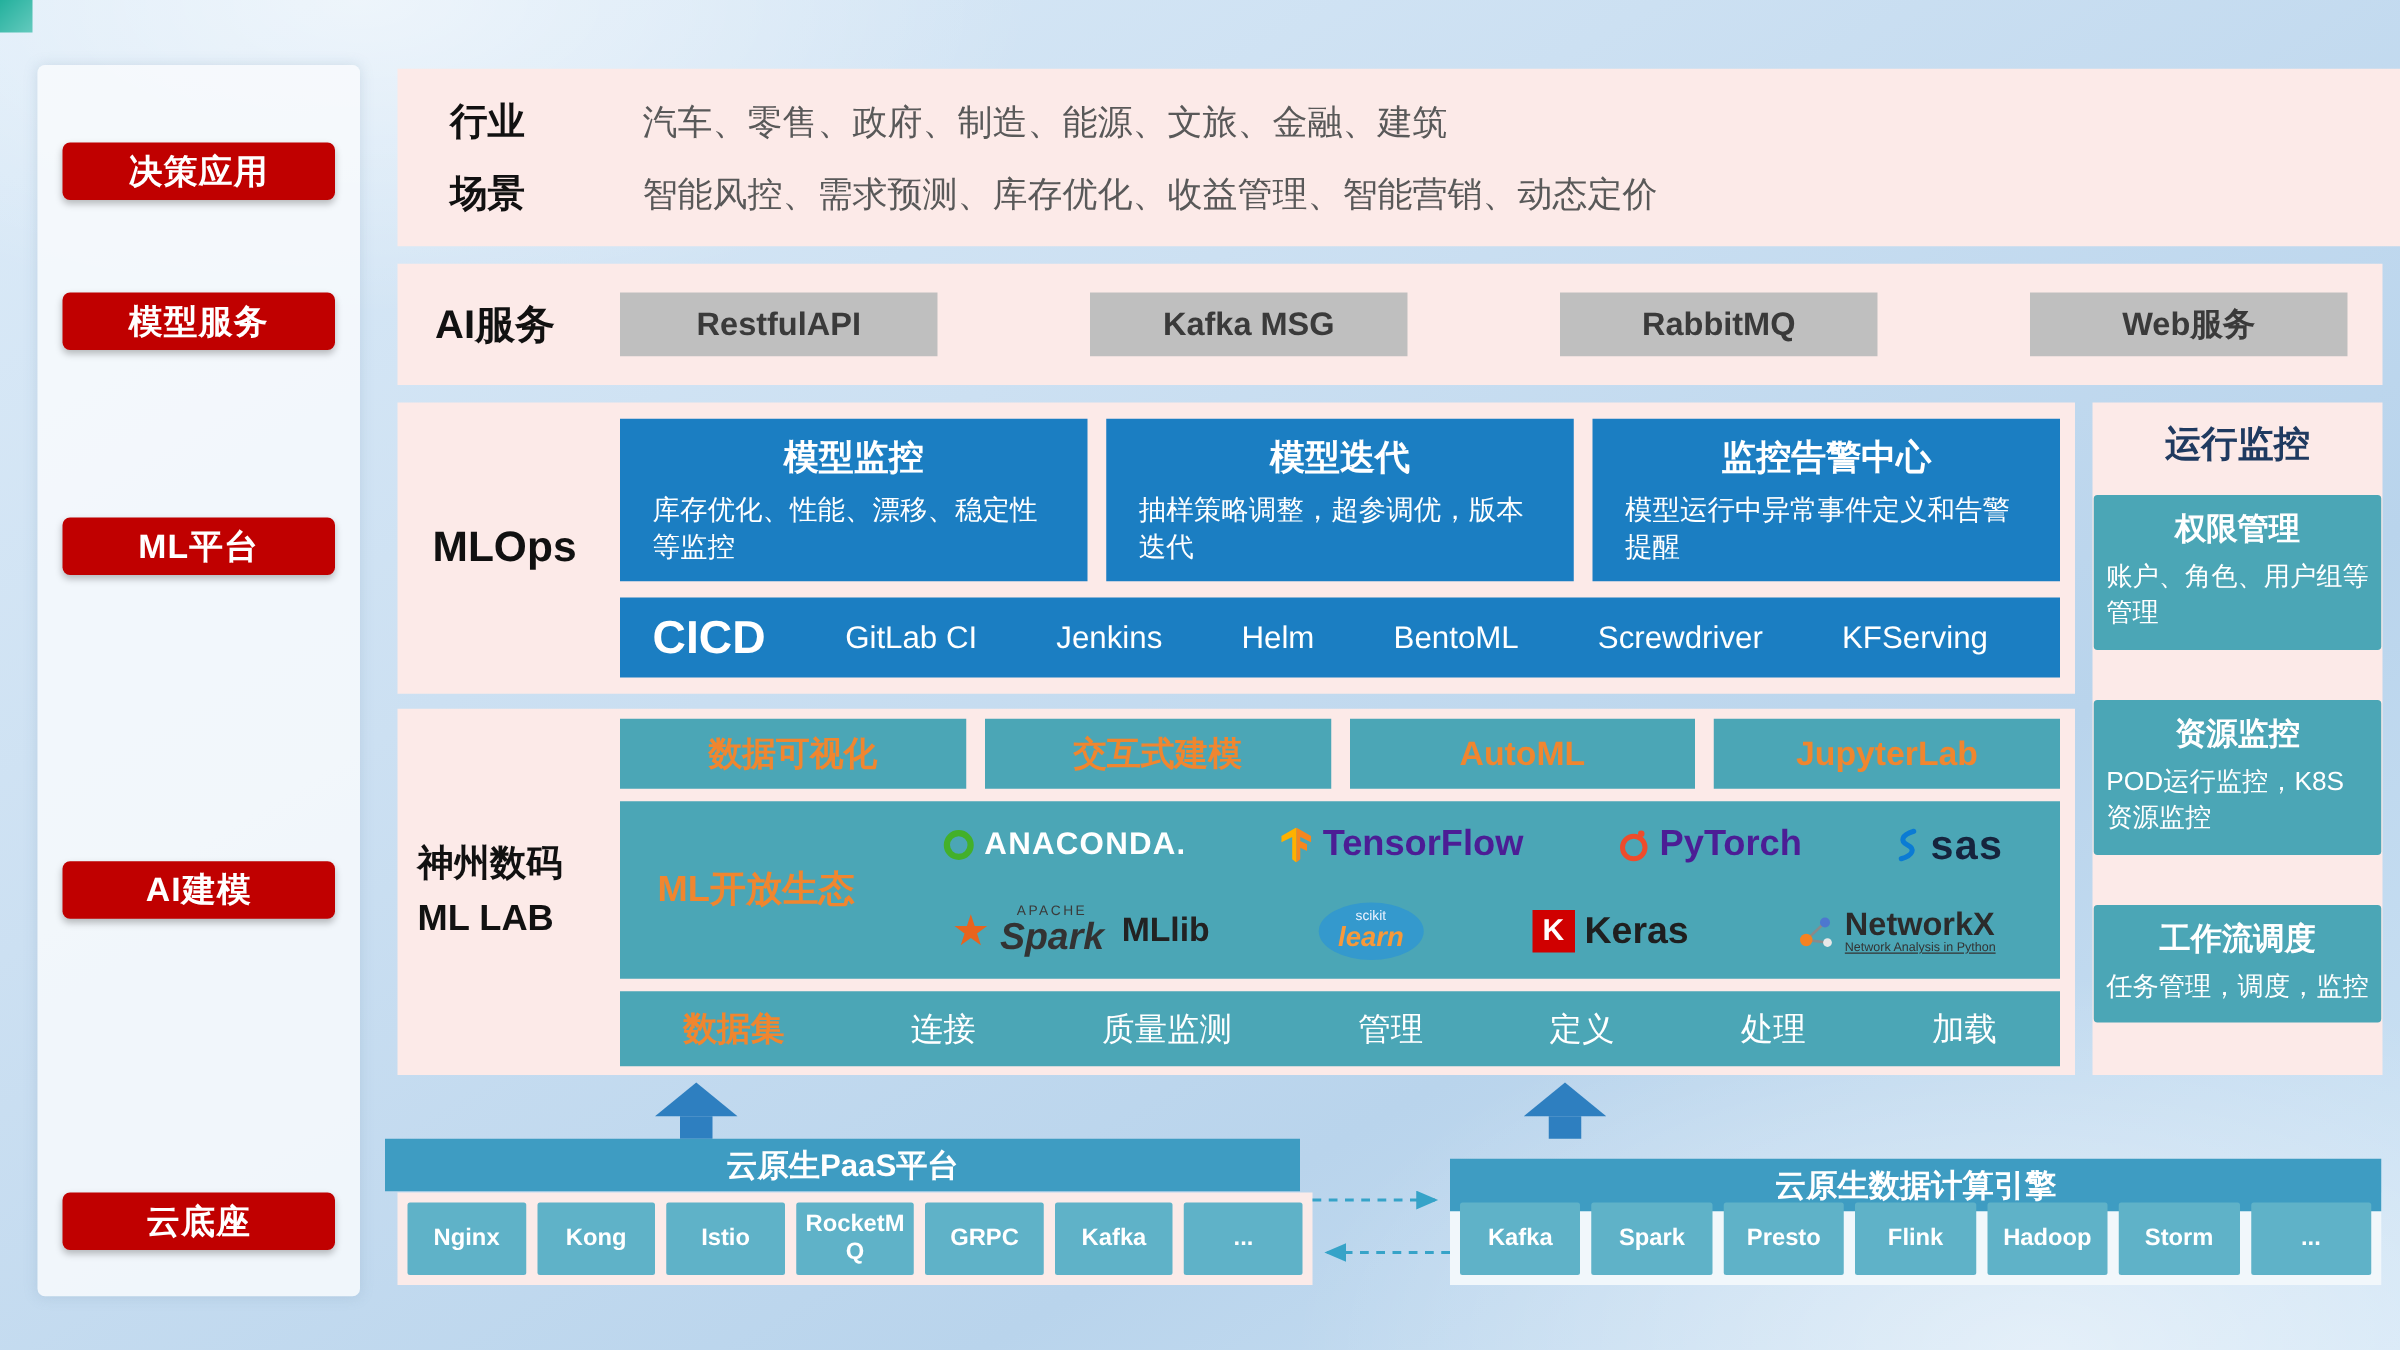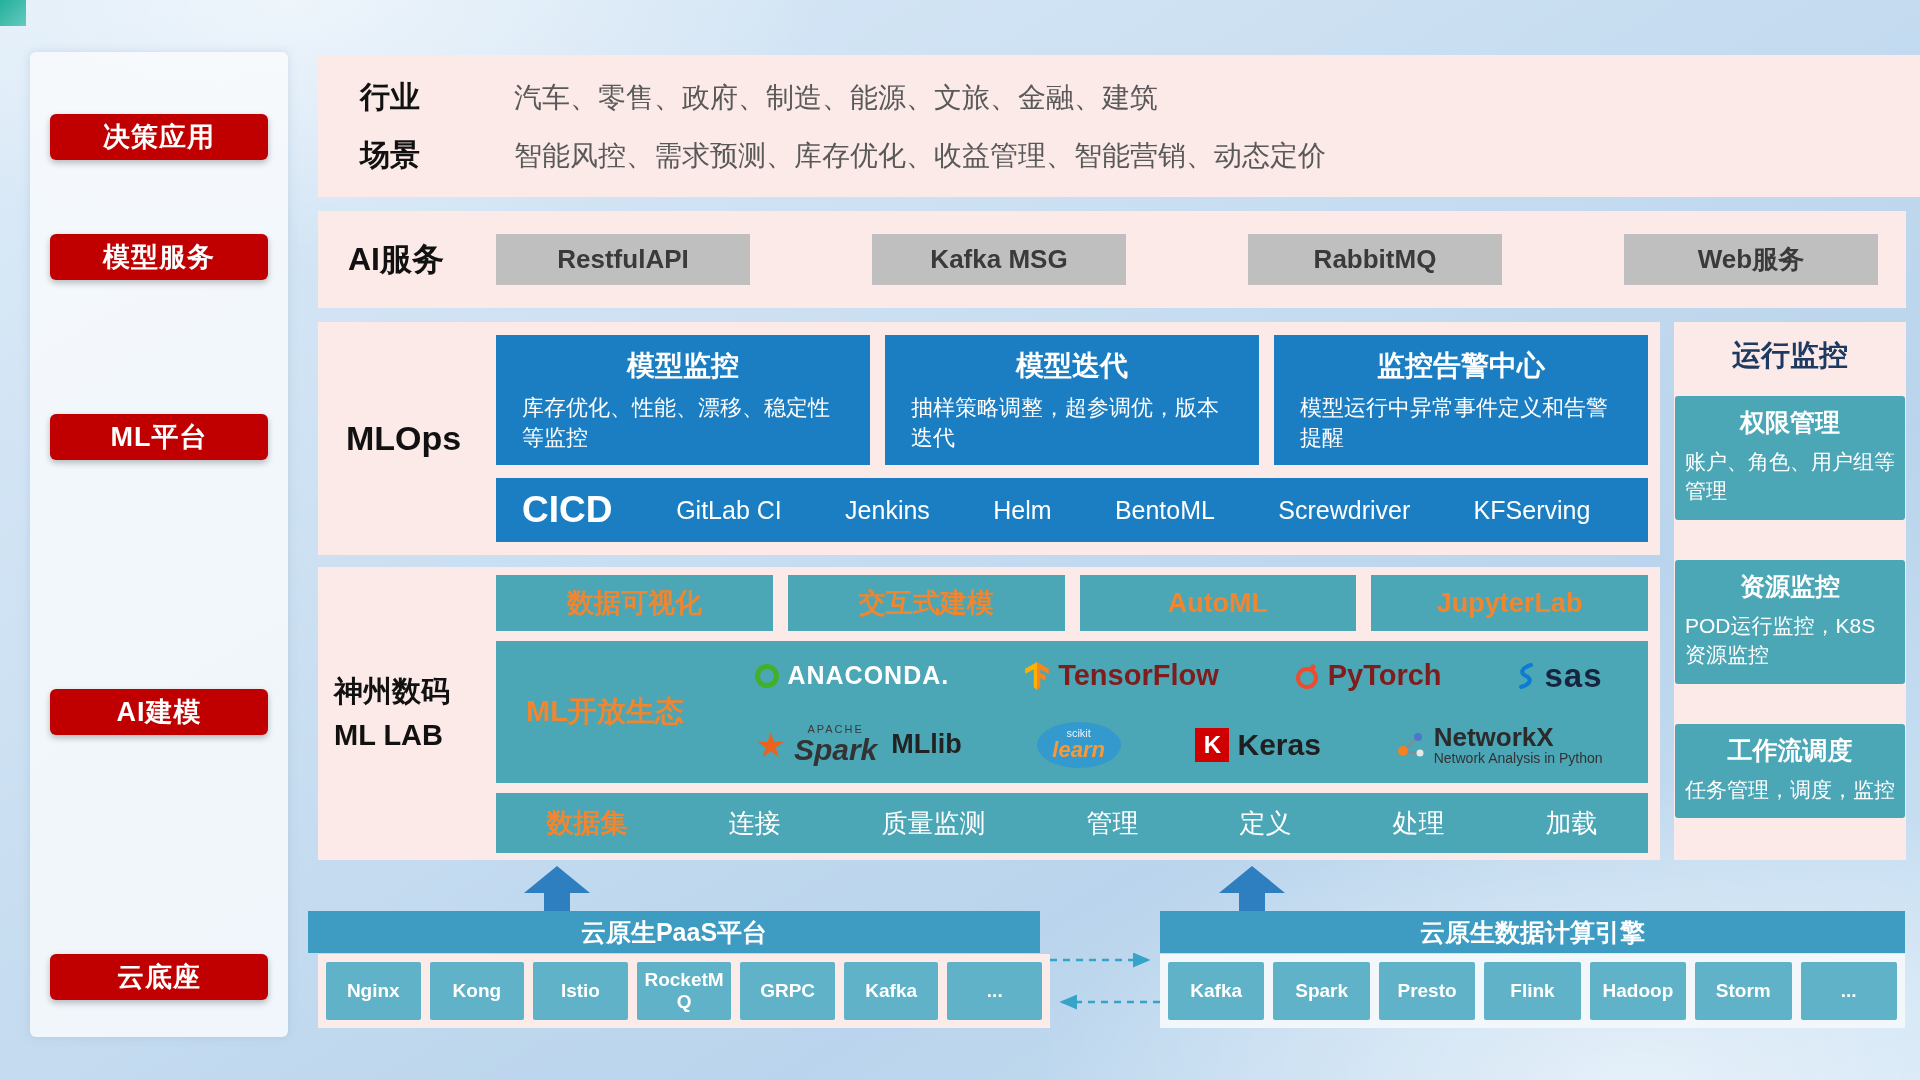--- a/index.html
+++ b/index.html
@@ -46,52 +46,52 @@
 
   #panel-mllab{left:318px;top:567px;width:1342px;height:293px;}
   .mllab-label{position:absolute;left:16px;top:0;height:293px;display:flex;flex-direction:column;justify-content:center;font-size:29px;font-weight:bold;color:#111;line-height:1.5;}
   .mllab-tools{position:absolute;left:178px;top:8px;width:1152px;display:flex;gap:15px;}
   .tool-box{flex:1;height:56px;background:#4ba6b6;display:flex;align-items:center;justify-content:center;font-size:27px;font-weight:bold;color:#f0862f;}
   .eco-box{position:absolute;left:178px;top:74px;width:1152px;height:142px;background:#4ba6b6;}
   .eco-label{position:absolute;left:30px;top:50%;transform:translateY(-50%);font-size:29px;font-weight:bold;color:#f0862f;}
   .logo-rows{position:absolute;left:222px;right:8px;top:2px;bottom:2px;display:flex;flex-direction:column;justify-content:space-around;}
   .logo-row{display:flex;align-items:center;justify-content:space-around;}
   .logo{display:inline-flex;align-items:center;gap:8px;}
-  .logo-text{font-size:29px;font-weight:bold;color:#7f1d1d;}
+  .logo-text{font-size:29px;font-weight:bold;color:#4c1d95;}
   .ana-text{font-size:25px;font-weight:bold;color:#fff;letter-spacing:1px;}
   .ana-ring{width:24px;height:24px;border:5px solid #43b02a;border-radius:50%;box-sizing:border-box;flex:none;}
   .sas-text{font-size:33px;font-weight:bold;color:#16243d;letter-spacing:1px;}
   .spark-star{color:#e8641e;font-size:34px;line-height:1;}
   .spark-stack{display:flex;flex-direction:column;align-items:center;line-height:1;}
   .spark-apache{font-size:11px;color:#3a3a3a;letter-spacing:2px;}
   .spark-name{font-size:30px;font-weight:bold;color:#333;font-style:italic;}
   .mllib-text{font-size:27px;font-weight:bold;color:#222;margin-left:6px;}
   .skl-blob{width:84px;height:46px;background:#3499cd;border-radius:50%;display:flex;flex-direction:column;align-items:center;justify-content:center;line-height:1;}
   .skl-top{font-size:11px;color:#eef3ff;}
   .skl-main{font-size:22px;font-weight:bold;color:#f89939;font-style:italic;}
   .keras-k{width:34px;height:34px;background:#d00000;color:#fff;font-weight:bold;font-size:24px;display:flex;align-items:center;justify-content:center;flex:none;}
   .keras-text{font-size:30px;font-weight:bold;color:#1f1f1f;}
   .nx-stack{display:flex;flex-direction:column;line-height:1.1;}
   .nx-name{font-size:26px;font-weight:bold;color:#2b2b2b;}
-  .nx-sub{font-size:14px;color:#333;}
+  .nx-sub{font-size:10px;color:#333;text-decoration:underline;}
   .dataset-bar{position:absolute;left:178px;top:226px;width:1152px;height:60px;background:#4ba6b6;display:flex;align-items:center;justify-content:space-around;font-size:26px;color:#fff;}
   .ds-first{color:#f0862f;font-weight:bold;font-size:27px;}
 
   .up-arrow{position:absolute;width:66px;}
   .up-arrow .tri{width:0;height:0;border-left:33px solid transparent;border-right:33px solid transparent;border-bottom:27px solid #2e7fc0;}
   .up-arrow .stem{width:26px;height:18px;background:#2e7fc0;margin:0 auto;}
   #arrow-left{left:524px;top:866px;}
   #arrow-right{left:1219px;top:866px;}
 
   .bottom-backdrop{position:absolute;height:74px;top:954px;}
   #bd-left{left:318px;width:732px;background:#fbebe9;}
   #bd-right{left:1160px;width:745px;background:#f1f7fb;}
   .bottom-bar{position:absolute;top:911px;height:42px;background:#3e9cc2;color:#fff;font-size:25px;font-weight:bold;display:flex;align-items:center;justify-content:center;}
   #bar-left{left:308px;width:732px;}
-  #bar-right{left:1160px;width:745px;}
+  #bar-right{left:1160px;width:745px;margin-top:16px;}
   .btn-row{position:absolute;top:962px;height:58px;display:flex;gap:9px;}
   #btns-left{left:326px;width:716px;}
   #btns-right{left:1168px;width:729px;}
   .tech-btn{flex:1;background:#5fb2c8;color:#fff;font-size:19px;font-weight:bold;display:flex;align-items:center;justify-content:center;text-align:center;border-radius:2px;padding:0 2px;box-sizing:border-box;line-height:1.15;word-break:break-word;}
   .dashed-svg{position:absolute;left:1044px;top:938px;}
 </style>
 </head>
 <body>
 
 <div class="page">

